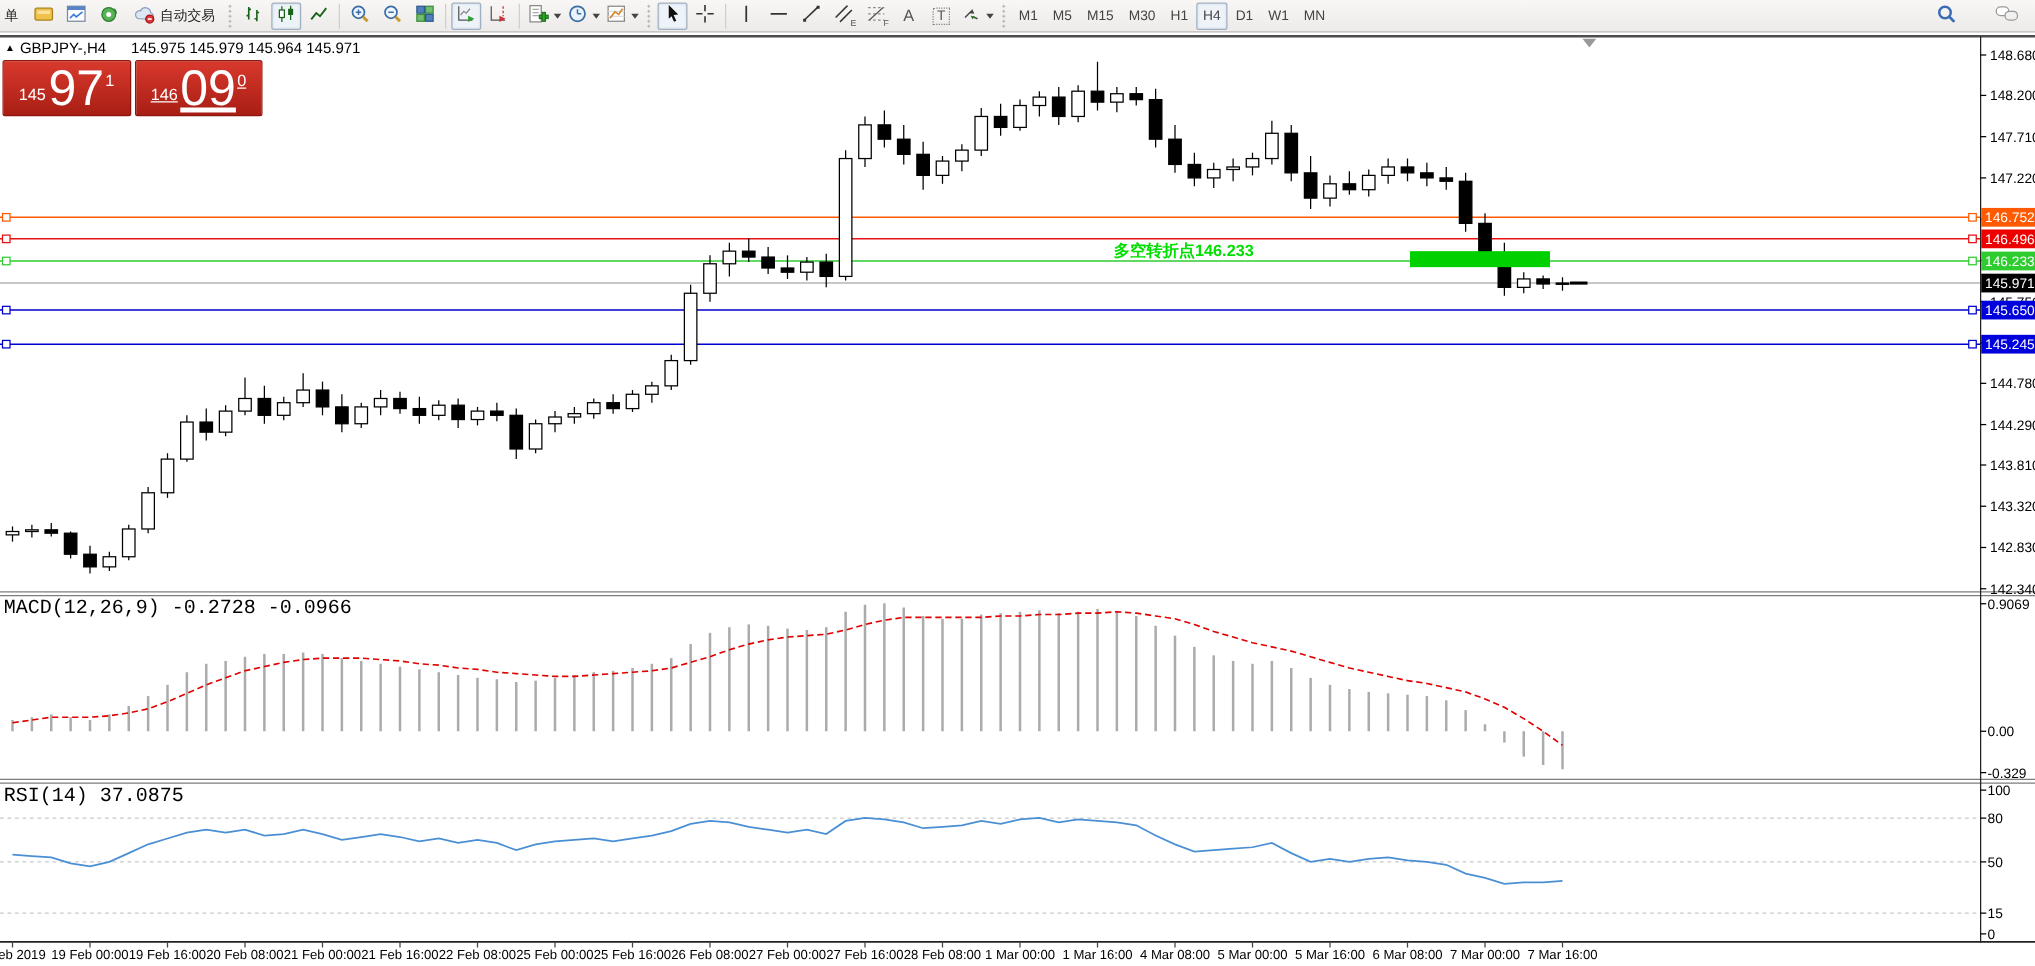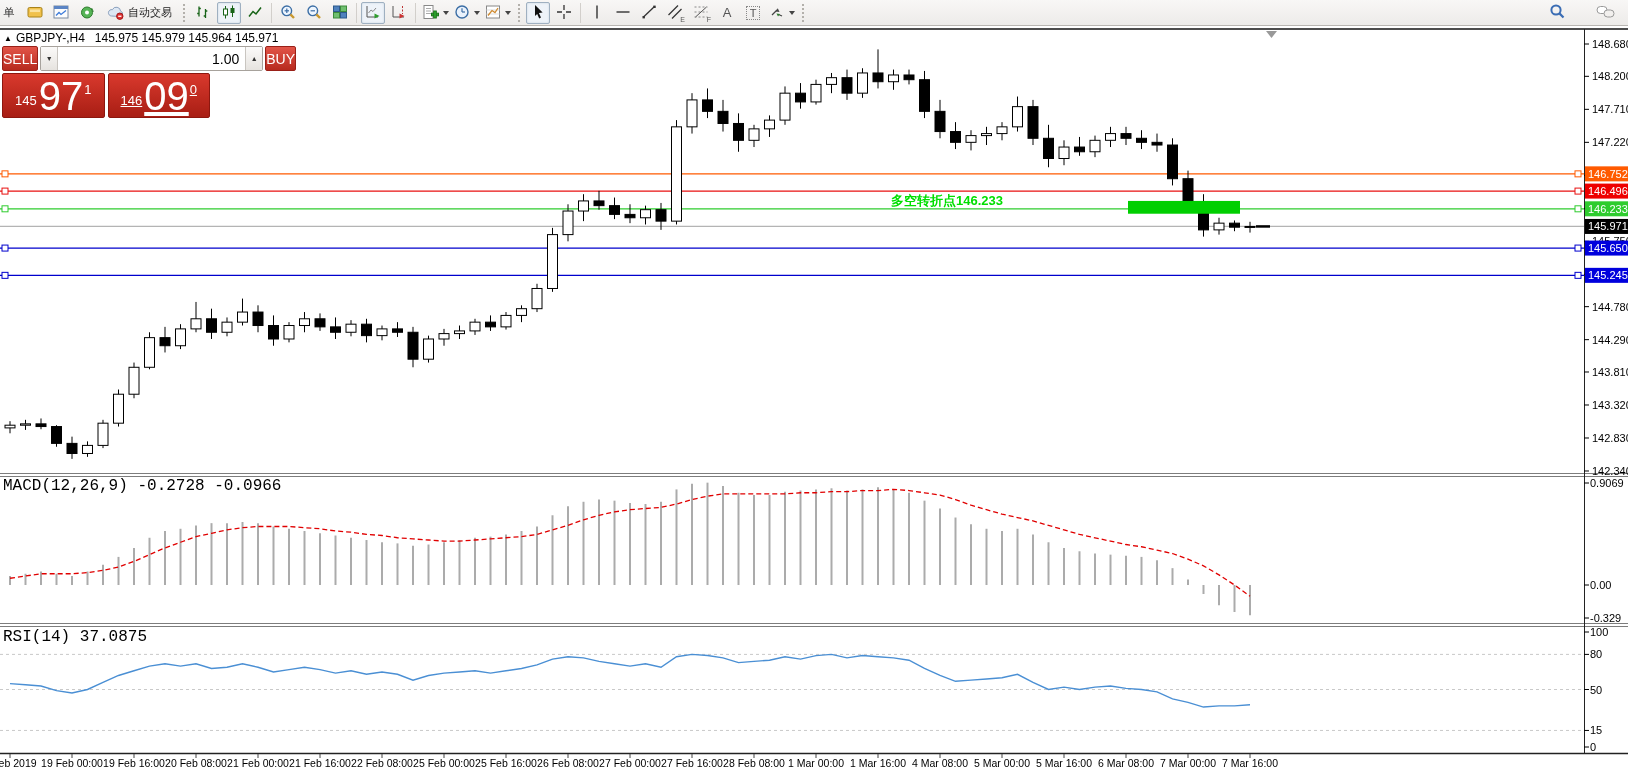--- a/index.html
+++ b/index.html
@@ -22,21 +22,21 @@
   .right-icons { margin-left:auto; display:flex; align-items:center; margin-right:6px; }
 
   
   #chart-svg { position:absolute; left:0; top:0; z-index:1; }
   #chart-svg text { font-family:"Liberation Sans", sans-serif; }
 
   
   .overlay { position:absolute; z-index:6; }
   .sym-title { left:4px; top:31px; font-size:12px; color:#000; display:flex; align-items:center; }
   .sym-title .tri { font-size:8px; margin-right:4px; }
-  .sym-title .quotes { margin-left:10px; }
+  .sym-title .quotes { margin-left:20px; }
   .ind-label { font-size:16px; color:#000;font-family:Liberation Mono, monospace; }
   .annotation { left:891px; top:192px; font-size:13px; font-weight:700; color:#00df00; white-space:nowrap; }
 
   
   .trade-panel { left:2px; top:46px; width:208px; }
   .tp-row1 { display:flex; height:25px; }
   .btn-red { background:linear-gradient(#e25549,#b72a1e); border:1px solid #992018; border-radius:2px;
     color:#fff; font-size:14px; display:flex; align-items:center; justify-content:center; }
   .sell-btn { width:56px; margin-right:2px; }
   .buy-btn  { width:50px; margin-left:2px; }
@@ -246,20 +246,31 @@
             <path d="M4 12 L9 7" stroke="#444" stroke-width="1.2"></path>
             <polygon points="9.8,5.2 11.5,9 7.5,8.5" fill="#444"></polygon>
             <path d="M14 13 L10.5 11.5" stroke="#444" stroke-width="1.2"></path>
             <polygon points="8.5,10.5 12,11 10,13.5" fill="#2e7d2e"></polygon>
           </svg></span>
       <span class="caret"></span>
     </div>
 
     <div class="grip"></div>
 
+    <div class="tf-group" id="tf-group">
+        <div class="tbtn txt" style="color: rgb(68, 68, 68);">M1</div>
+        <div class="tbtn txt" style="color: rgb(68, 68, 68);">M5</div>
+        <div class="tbtn txt" style="color: rgb(68, 68, 68);">M15</div>
+        <div class="tbtn txt" style="color: rgb(68, 68, 68);">M30</div>
+        <div class="tbtn txt" style="color: rgb(68, 68, 68);">H1</div>
+        <div class="tbtn txt pressed" style="color: rgb(68, 68, 68);">H4</div>
+        <div class="tbtn txt" style="color: rgb(68, 68, 68);">D1</div>
+        <div class="tbtn txt" style="color: rgb(68, 68, 68);">W1</div>
+        <div class="tbtn txt" style="color: rgb(68, 68, 68);">MN</div>
+      </div>
 
     <div class="right-icons">
       <div class="tbtn">
         <span><svg width="19" height="19">
               <circle cx="8" cy="8" r="4.6" fill="none" stroke="#3b6db4" stroke-width="2"></circle>
               <line x1="11.4" y1="11.4" x2="15.5" y2="15.5" stroke="#3b6db4" stroke-width="2.2"></line>
             </svg></span>
       </div>
       <div class="tbtn" style="margin-left:24px">
         <span><svg width="22" height="18">
@@ -659,33 +670,20 @@
       </g>
     </svg>
 
   <div class="overlay sym-title">
     <span class="tri">▲</span>
     <span>GBPJPY-,H4</span>
     <span class="quotes">145.975 145.979 145.964 145.971</span>
   </div>
 
   <div class="overlay trade-panel">
-    <div class="tp-row1">
-      <div class="btn-red sell-btn">
-        <span>SELL</span>
-      </div>
-      <div class="vol-wrap">
-        <div class="stepper dn">▼</div>
-        <input class="vol-input" value="1.00" style="">
-        <div class="stepper up">▲</div>
-      </div>
-      <div class="btn-red buy-btn">
-        <span>BUY</span>
-      </div>
-    </div>
     <div class="tp-row2">
       <div class="price-box left">
         <span class="p-small">145</span>
         <span class="p-big">97</span>
         <span class="p-sup">1</span>
       </div>
       <div class="price-box right">
         <span class="p-small">146</span>
         <span class="p-big">09</span>
         <span class="p-sup">0</span>

